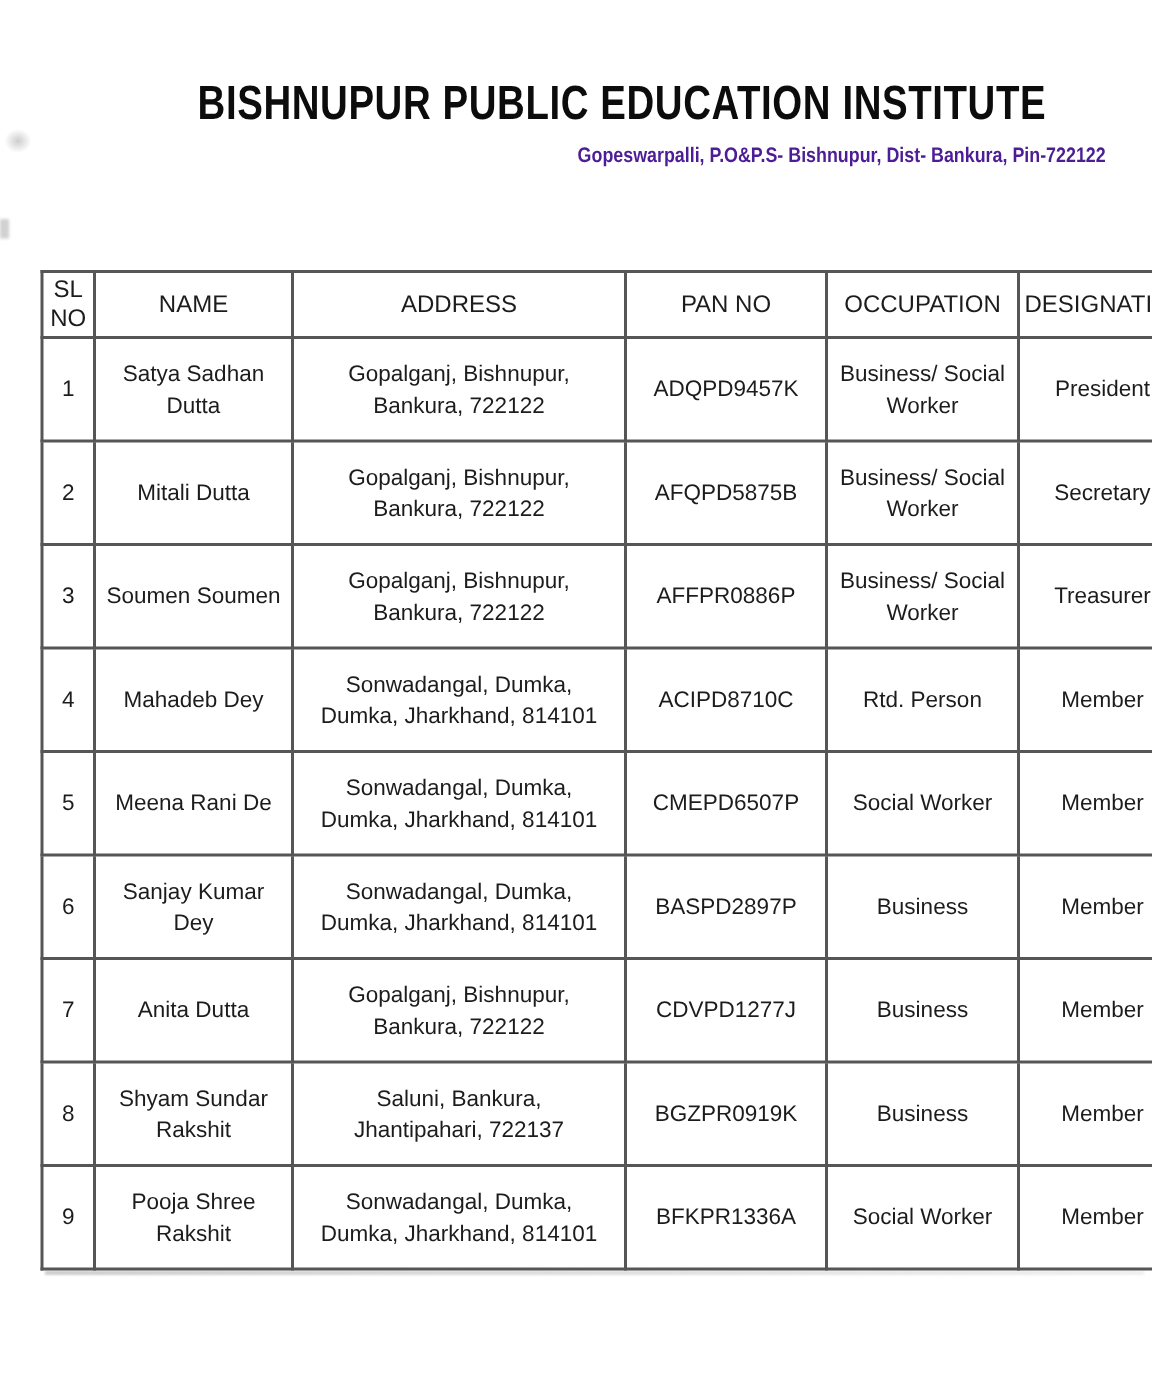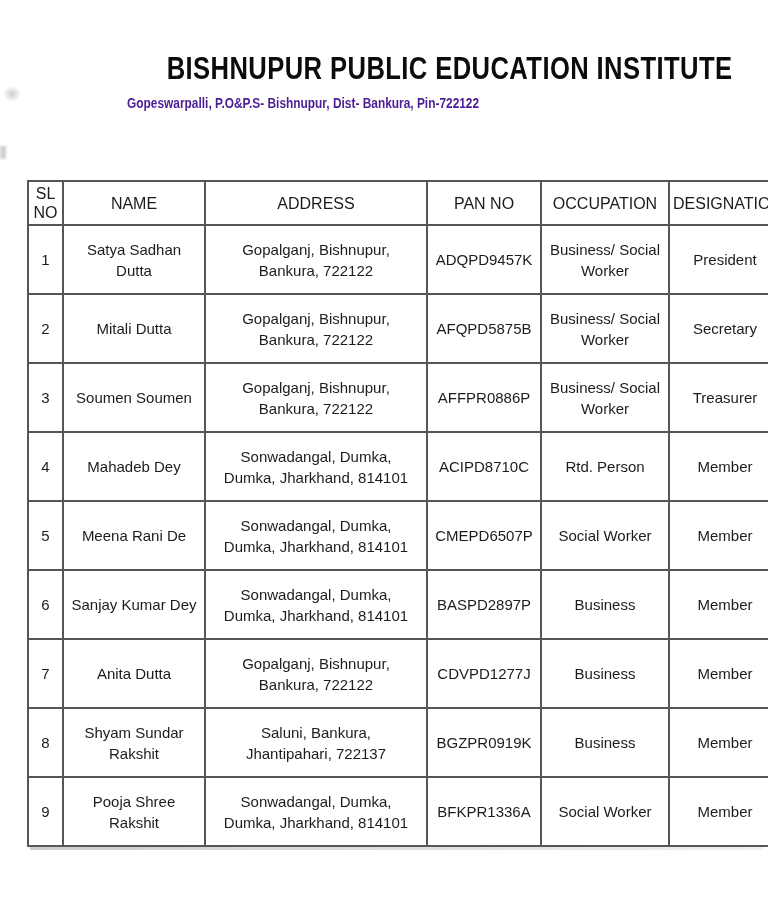--- a/index.html
+++ b/index.html
@@ -29,21 +29,21 @@
 
   
   .heading {
     position: absolute;
     top: 52px;
     left: 96px;
     width: 672px;
   }
   .h-line {
     display: flex;
-    justify-content: flex-start;
+    justify-content: flex-end;
     white-space: nowrap;
   }
   .h-scale { transform: scaleX(0.80); transform-origin: center; white-space: nowrap; }
   .h-scale-sub { transform: scaleX(0.85); transform-origin: center; white-space: nowrap; }
   .doc-title {
     font-size: 32px;
     font-weight: bold;
     letter-spacing: 0.5px;
     color: #0c0c0c;
     line-height: 33px;
@@ -90,23 +90,23 @@
     font-weight: normal;
     line-height: 19px;
   }
   .gov-table td {
     height: 69px;
     font-size: 15px;
     line-height: 21px;
     white-space: pre-line;
   }
   .gov-table th:nth-child(1) { width: 35px; }
-  .gov-table th:nth-child(2) { width: 142px; }
+  .gov-table th:nth-child(2) { width: 132px; }
   .gov-table th:nth-child(3) { width: 222px; }
-  .gov-table th:nth-child(4) { width: 114px; }
+  .gov-table th:nth-child(4) { width: 134px; }
   .gov-table th:nth-child(5) { width: 128px; }
   .gov-table th:nth-child(6) { width: 112px; }
 </style>
 </head>
 <body>
 
 <div class="smudge-a"></div>
 <div class="smudge-b"></div>
 <div class="table-bottom-streak"></div>
 

